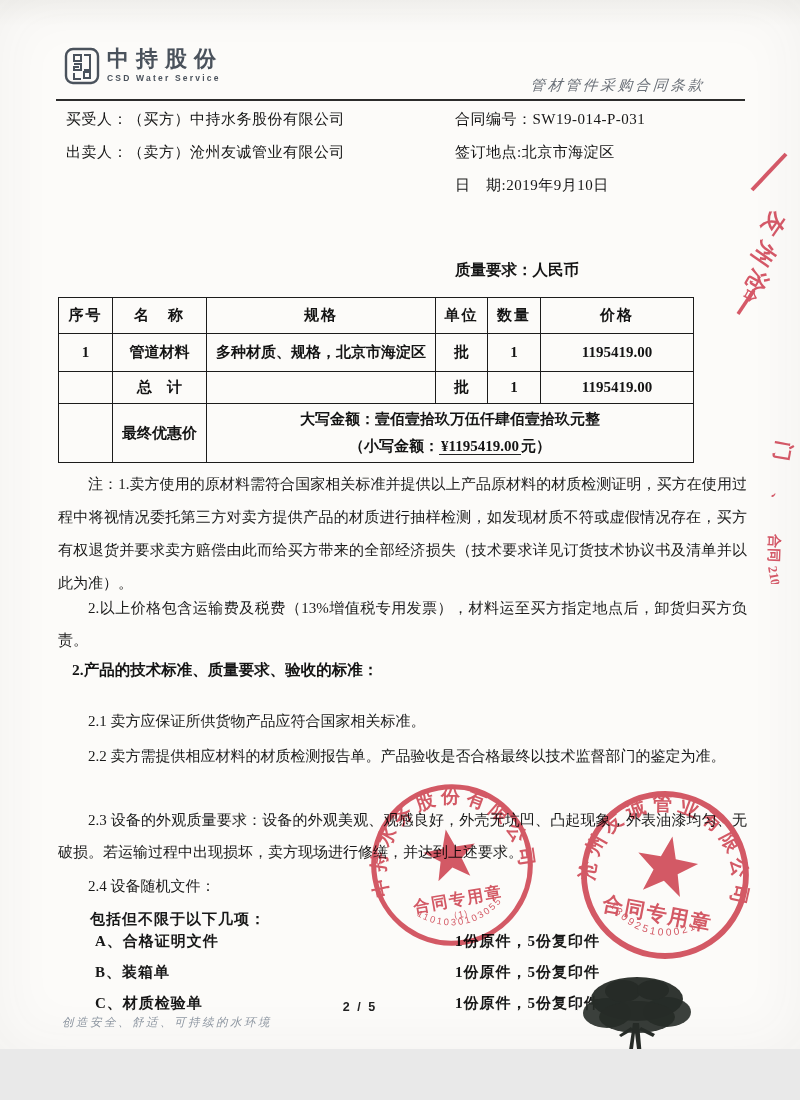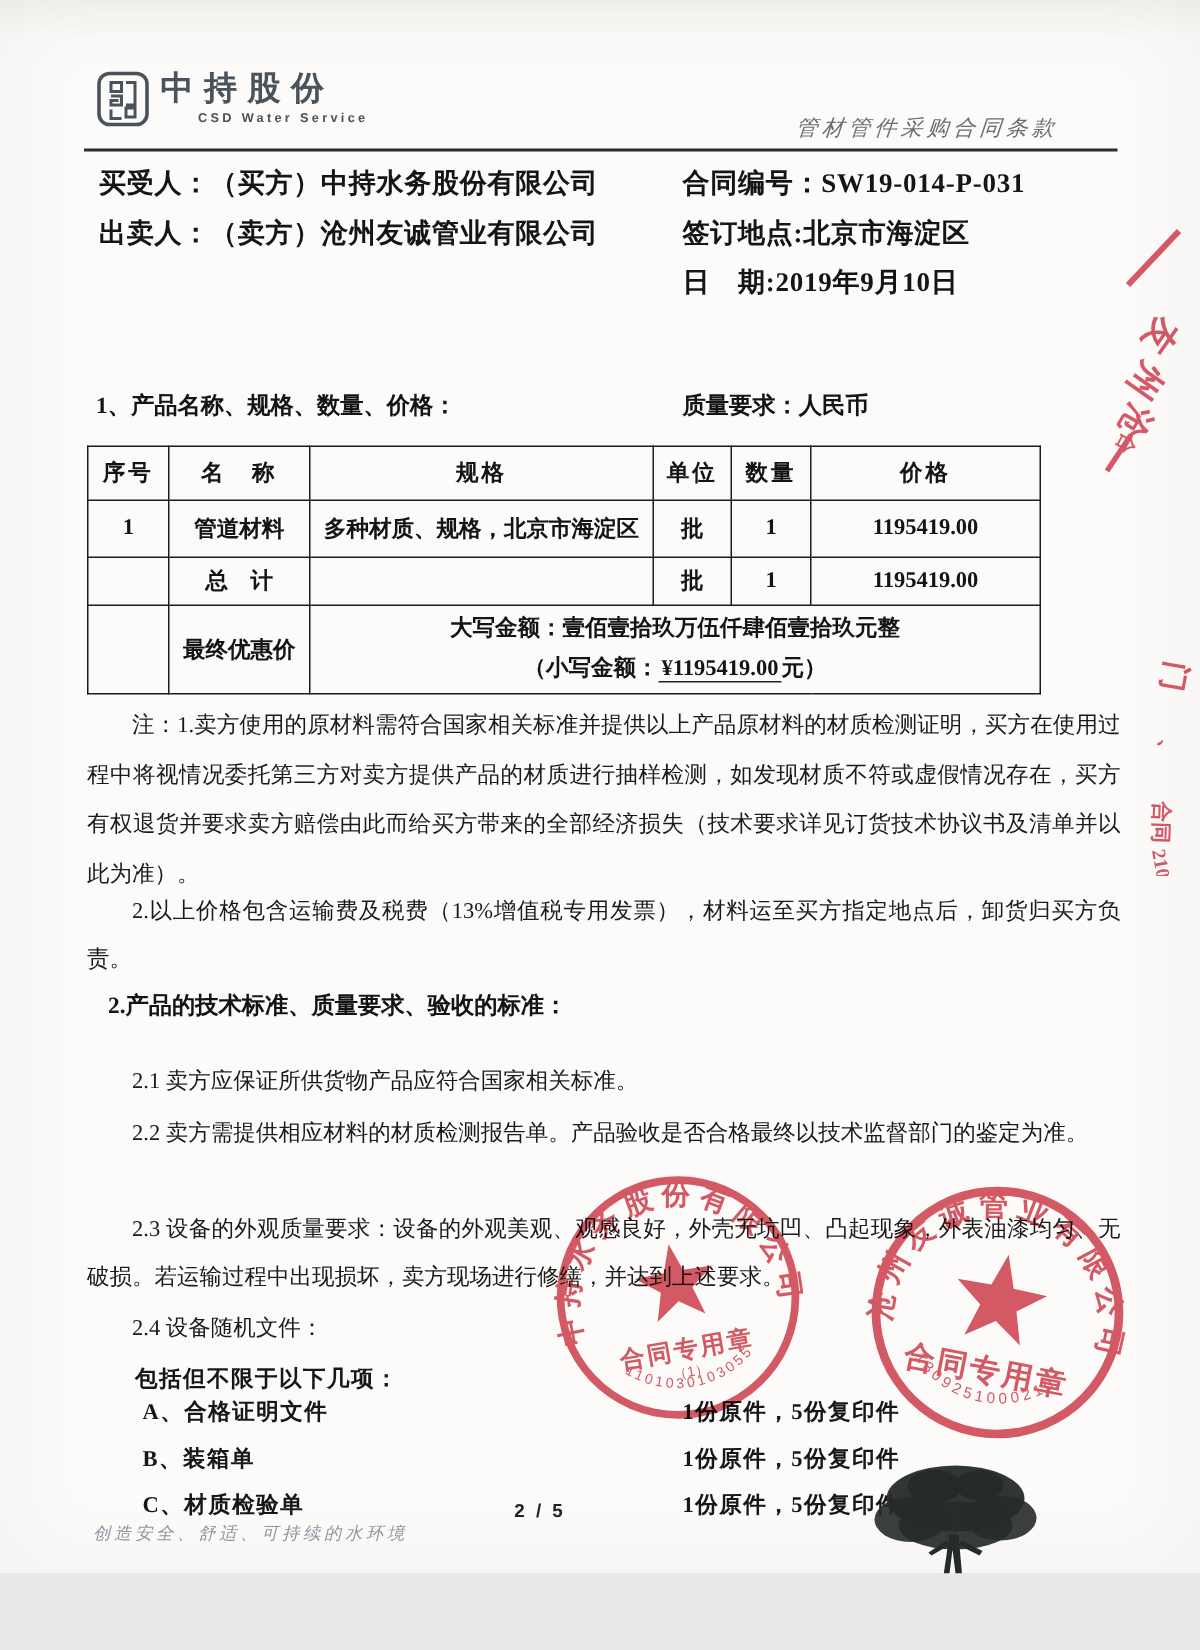--- a/index.html
+++ b/index.html
@@ -8,26 +8,26 @@
     background:linear-gradient(180deg,#f4f3f0 0px,#fcfbf9 26px,#fcfbf9 100%);
     box-shadow:inset 0 0 60px rgba(60,60,60,.05);
     font-family:"Liberation Serif","DejaVu Serif",serif;
     color:#1d1d1d;overflow:hidden;
   }
   .abs{position:absolute;}
   
   .logo{top:46px;left:64px;display:flex;align-items:flex-start;gap:7px;color:#4a525c;}
   .logo-icon svg{display:block;}
   .logo-name{font-size:22px;font-weight:bold;letter-spacing:7px;line-height:26px;font-family:"Liberation Sans",sans-serif;}
-  .logo-sub{font-size:8.5px;letter-spacing:2.2px;font-weight:bold;font-family:"Liberation Sans",sans-serif;margin-top:1px;margin-left:25px;}
+  .logo-sub{font-size:8.5px;letter-spacing:2.2px;font-weight:bold;font-family:"Liberation Sans",sans-serif;margin-top:1px;}
   .doc-title{top:76px;left:488px;width:260px;text-align:center;font-size:14.5px;font-style:italic;
     color:#686e76;letter-spacing:3px;transform:skewX(-5deg);}
   .rule{top:99px;left:56px;width:689px;height:0;border-top:2.2px solid #2c2c2c;}
   
-  .prow{font-size:18px;font-weight:bold;color:#151515;letter-spacing:.5px;}
+  .prow{font-size:15px;font-weight:normal;color:#151515;letter-spacing:.5px;}
   .pl{left:66px;}
   .pr{left:455px;}
   
   .para{left:58px;width:689px;font-size:15px;line-height:32px;text-align:justify;color:#1a1a1a;}
   .ind{text-indent:2em;}
   .h-bold{font-weight:bold;font-size:15.5px;color:#141414;}
   
   table.price{border-collapse:collapse;table-layout:fixed;width:635px;font-size:15px;color:#141414;font-family:Liberation Serif, serif;}
   table.price th,table.price td{border:1.6px solid #1c1c1c;text-align:center;padding:0 4px;font-weight:bold;}
   table.price th{height:35px;letter-spacing:2px;}
@@ -85,21 +85,20 @@
     <span>出卖人：</span><span>（卖方）沧州友诚管业有限公司</span>
   </div>
   <div class="abs prow pr" style="top:143px;">
     <span>签订地点:</span><span>北京市海淀区</span>
   </div>
   <div class="abs prow pr" style="top:176px;">
     <span>日　期:</span><span>2019年9月10日</span>
   </div>
 
 
-  <div class="abs h-bold" style="top:260px;left:64px;">1、产品名称、规格、数量、价格：</div>
   <div class="abs h-bold" style="top:260px;left:455px;">质量要求：人民币</div>
 
   <table class="price abs" style="top:297px;left:58px;">
     <colgroup>
       <col style="width:54px">
         <col style="width:94px">
         <col style="width:229px">
       <col style="width:52px">
         <col style="width:53px">
         <col style="width:153px">

